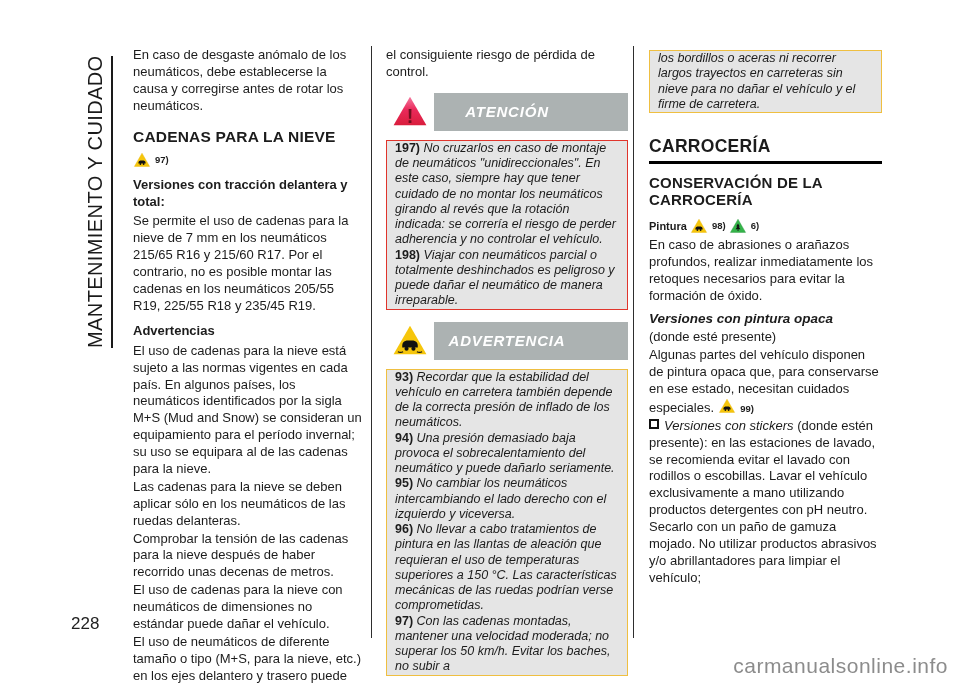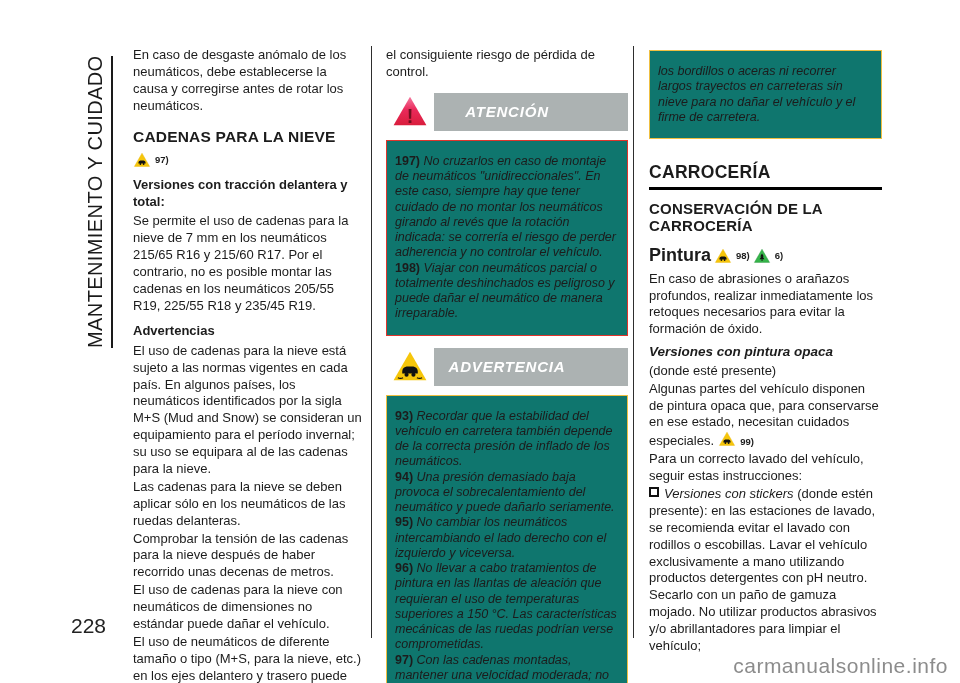--- a/index.html
+++ b/index.html
@@ -7,21 +7,21 @@
     width:960px;height:683px;position:relative;background:#ffffff;
     font-family:"Liberation Sans", sans-serif;color:#1c1c1c;overflow:hidden;
   }
   
   .sidebar-text{
     position:absolute;left:84px;top:348px;transform:rotate(-90deg);
     transform-origin:top left;white-space:nowrap;font-size:20px;
     letter-spacing:.4px;color:#1a1a1a;
   }
   .sidebar-rule{position:absolute;left:111px;top:56px;width:2px;height:292px;background:#1a1a1a;}
-  .page-number{position:absolute;left:71px;top:614px;font-size:21px;color:#222;}
+  .page-number{position:absolute;left:71px;top:614px;font-size:17px;color:#222;}
   
   .col{position:absolute;top:47px;font-size:13px;line-height:1.3;}
   .col1{left:133px;width:229px;}
   .col2{left:386px;width:242px;}
   .col3{left:649px;width:233px;}
   .divider{position:absolute;top:46px;width:1px;height:592px;background:#2e2e2e;}
   .divider.d1{left:371px;} .divider.d2{left:633px;}
   p{margin:0;}
   .body{margin:0 0 1px;}
   .h1{font-size:15.5px;font-weight:bold;letter-spacing:.2px;margin:12px 0 5px;}
@@ -29,31 +29,31 @@
   .sub{font-weight:bold;margin:8px 0 3px;font-size:13px;}
   .sub-it{font-weight:bold;font-style:italic;margin:5px 0 2px;font-size:13.5px;}
   .ref{font-weight:bold;font-size:9.5px;margin-left:1px;}
   
   .warn-bar{position:relative;background:#acb2b2;height:38px;margin:12px 0 9px;
     display:flex;align-items:center;justify-content:center;}
   .warn-bar .icon-box{position:absolute;left:0;top:0;bottom:0;width:48px;background:#ffffff;
     display:flex;align-items:center;justify-content:center;}
   .warn-label{color:#ffffff;font-weight:bold;font-style:italic;font-size:15px;letter-spacing:.8px;}
   
-  .box{background:#0f766e;padding:13px 8px;font-style:italic;font-size:12.5px;line-height:1.22;}
+  .box{background:#e5e5e5;padding:0 8px;font-style:italic;font-size:12.5px;line-height:1.22;}
   .box-red{border:1.5px solid #e0352c;}
   .box-yellow{border:1.5px solid #efbf41;}
   .warn-item b{font-style:normal;margin-top:20px;}
   .box.cont{margin:3px 0 0;}
   
   .chapter{font-size:17.5px;font-weight:bold;letter-spacing:.3px;margin:22px 0 10px;
     border-bottom:3px solid #000;padding-bottom:3px;}
   .h2{font-size:15px;font-weight:bold;line-height:1.15;margin:0 0 10px;letter-spacing:.2px;}
   .label-line{font-size:13px;margin:0 0 3px;display:flex;align-items:center;gap:3px;}
-  .label-line b{font-size:18px;}
+  .label-line b{font-size:11px;}
   
   .sq{display:inline-block;width:6px;height:6px;border:2px solid #111;margin-right:5px;position:relative;top:-1px;}
   
   .tri{display:inline-block;vertical-align:-2px;}
   .tri-lg{width:38px;height:35px;}
   .tri-sm{width:18px;height:16px;}
   
   .watermark{position:absolute;right:12px;bottom:5px;font-size:21px;color:#8c8c8c;letter-spacing:.5px;}
 </style>
 </head>
@@ -166,17 +166,16 @@
   <p class="body">
     <span>Algunas partes del vehículo disponen de pintura opaca que, para conservarse en ese estado, necesitan cuidados especiales.</span>
     <svg class="tri tri-sm" viewBox="0 0 44 40">
       <path d="M22 3 L41 36 L3 36 Z" fill="#F6C60B" stroke="#e9b400" stroke-width="1" stroke-linejoin="round"></path>
       <path d="M13 29 v-2 q0 -5 5 -6 h8 q5 1 5 6 v2 z" fill="#111"></path>
       <circle cx="18" cy="30" r="2.2" fill="#111"></circle>
         <circle cx="26" cy="30" r="2.2" fill="#111"></circle>
     </svg>
     <span class="ref">99)</span>
   </p>
-  <p class="body">Para un correcto lavado del vehículo, seguir estas instrucciones:</p>
   <p class="body"><span class="sq"></span><i>Versiones con stickers</i><span> (donde estén presente): en las estaciones de lavado, se recomienda evitar el lavado con rodillos o escobillas. Lavar el vehículo exclusivamente a mano utilizando productos detergentes con pH neutro. Secarlo con un paño de gamuza mojado. No utilizar productos abrasivos y/o abrillantadores para limpiar el vehículo;</span></p>
 </div>
 
 <div class="watermark">carmanualsonline.info</div>
 
 </body></html>

